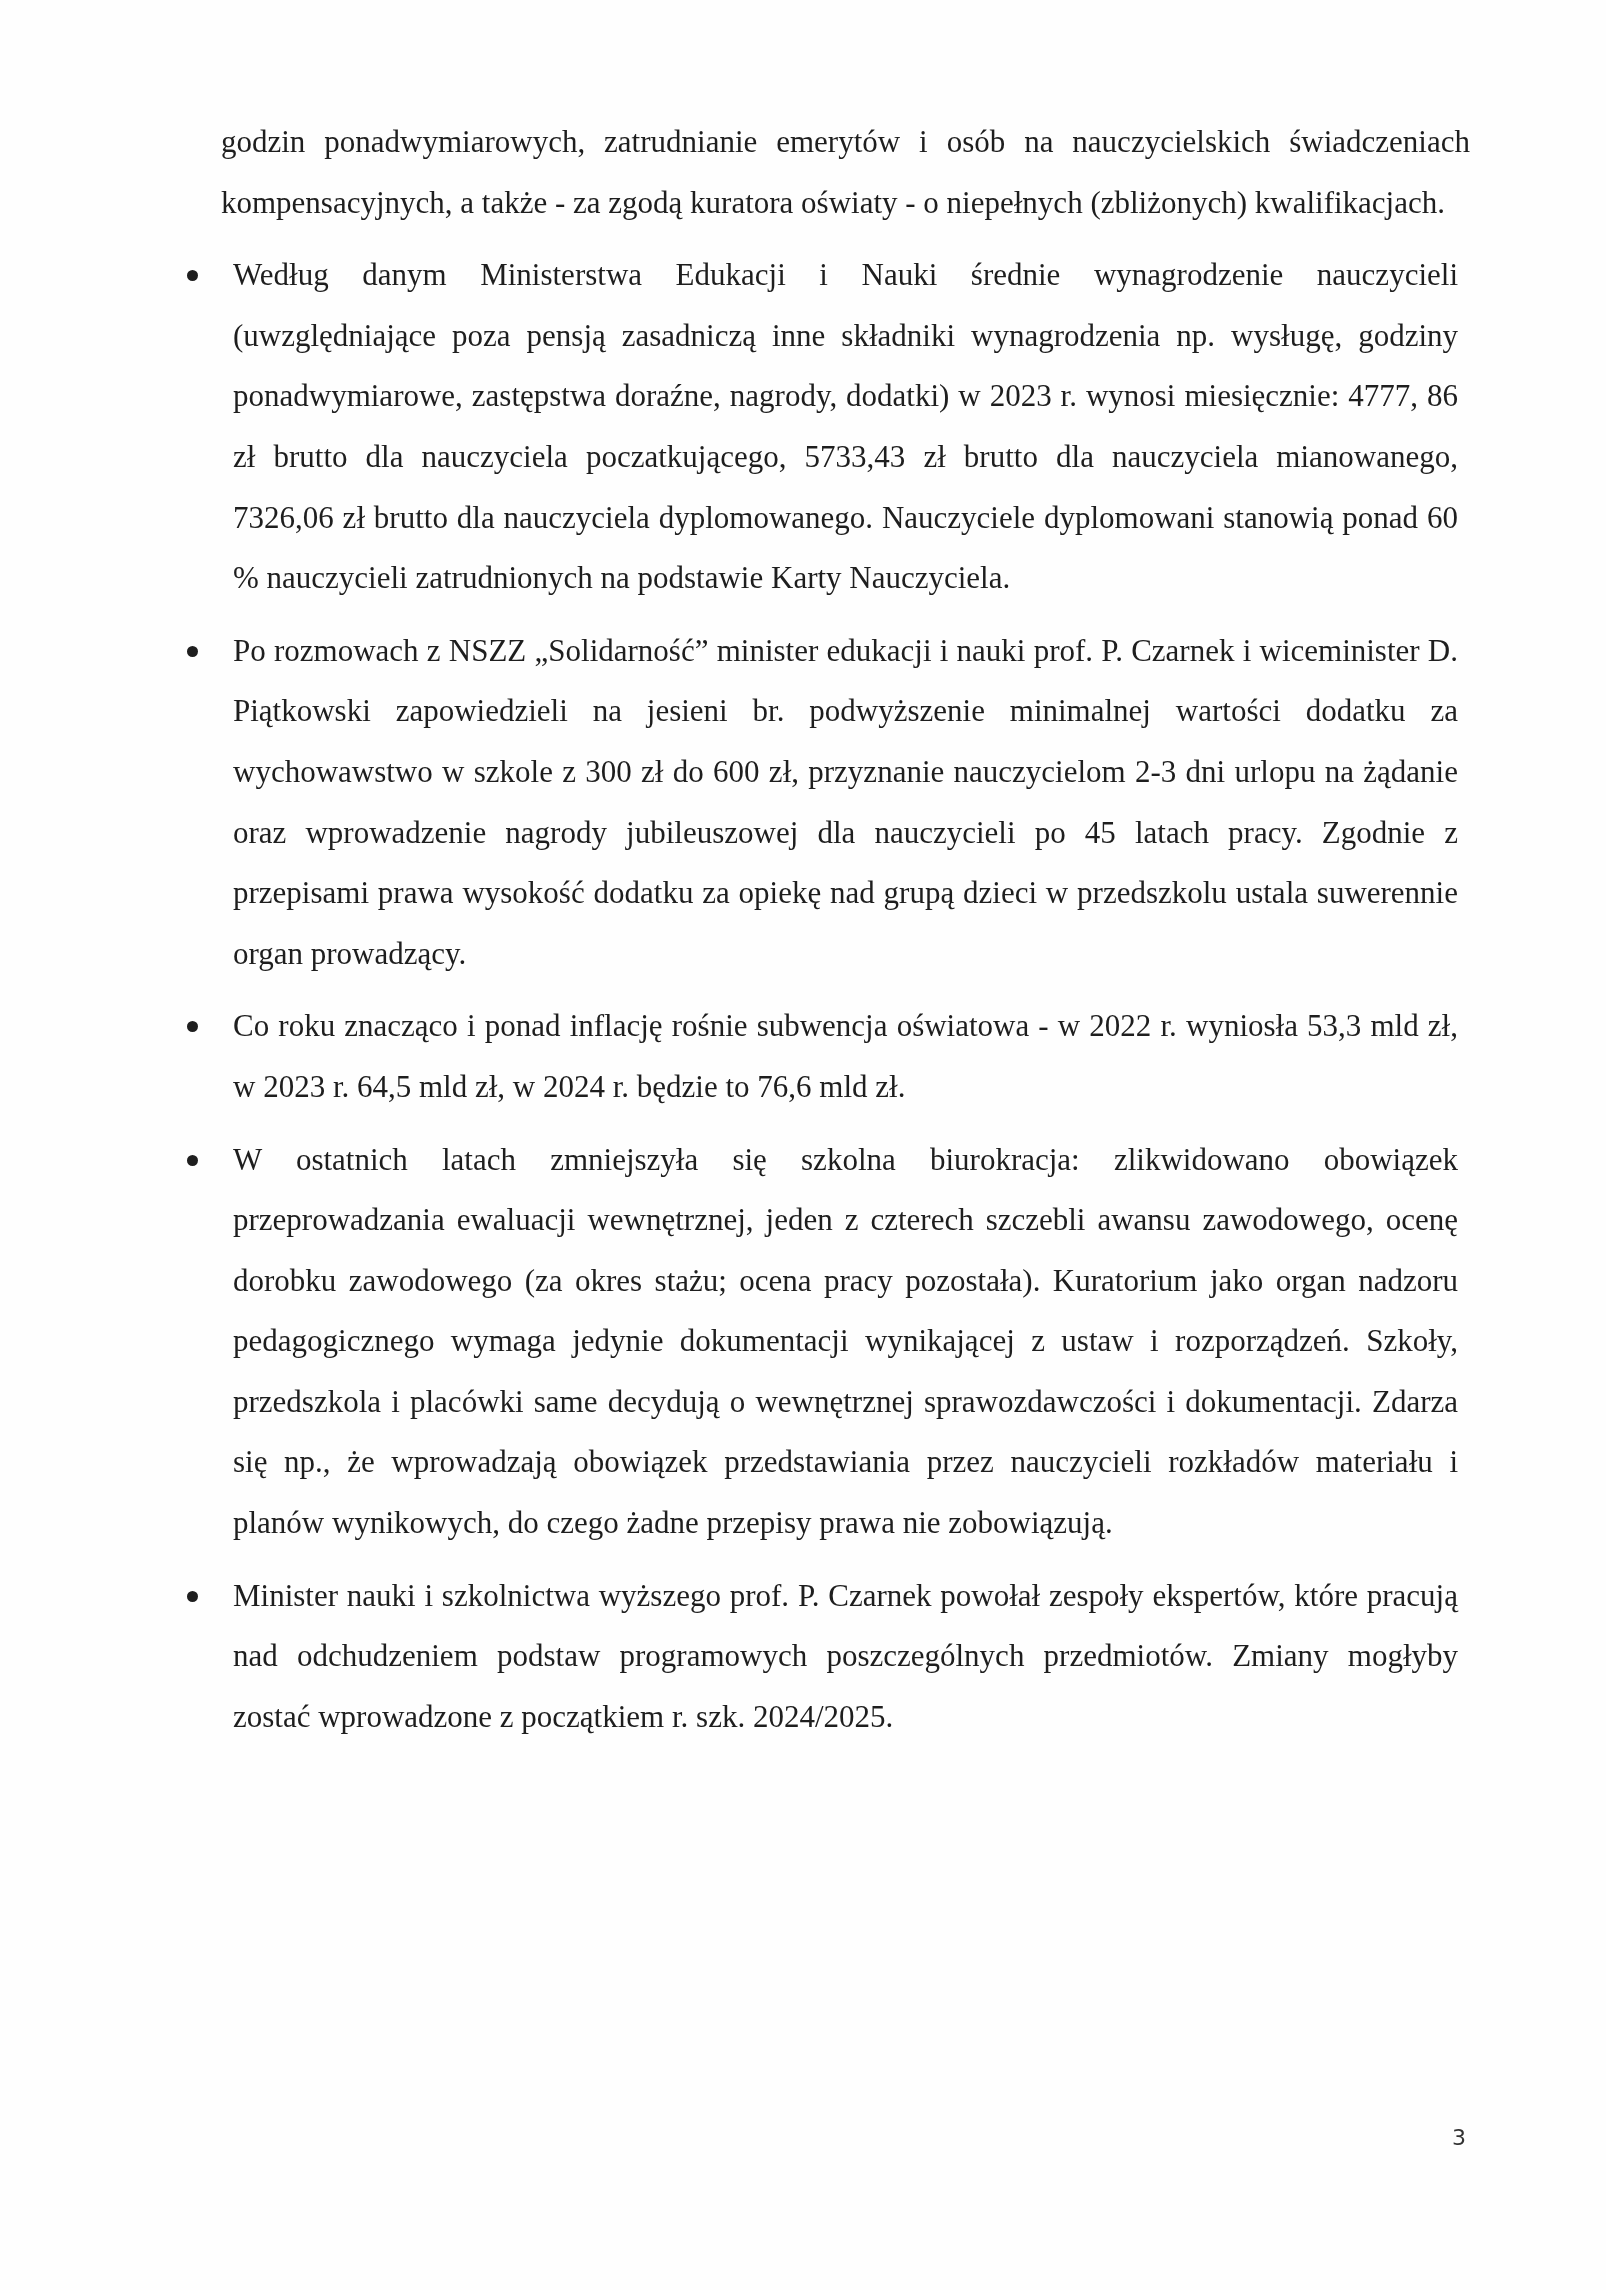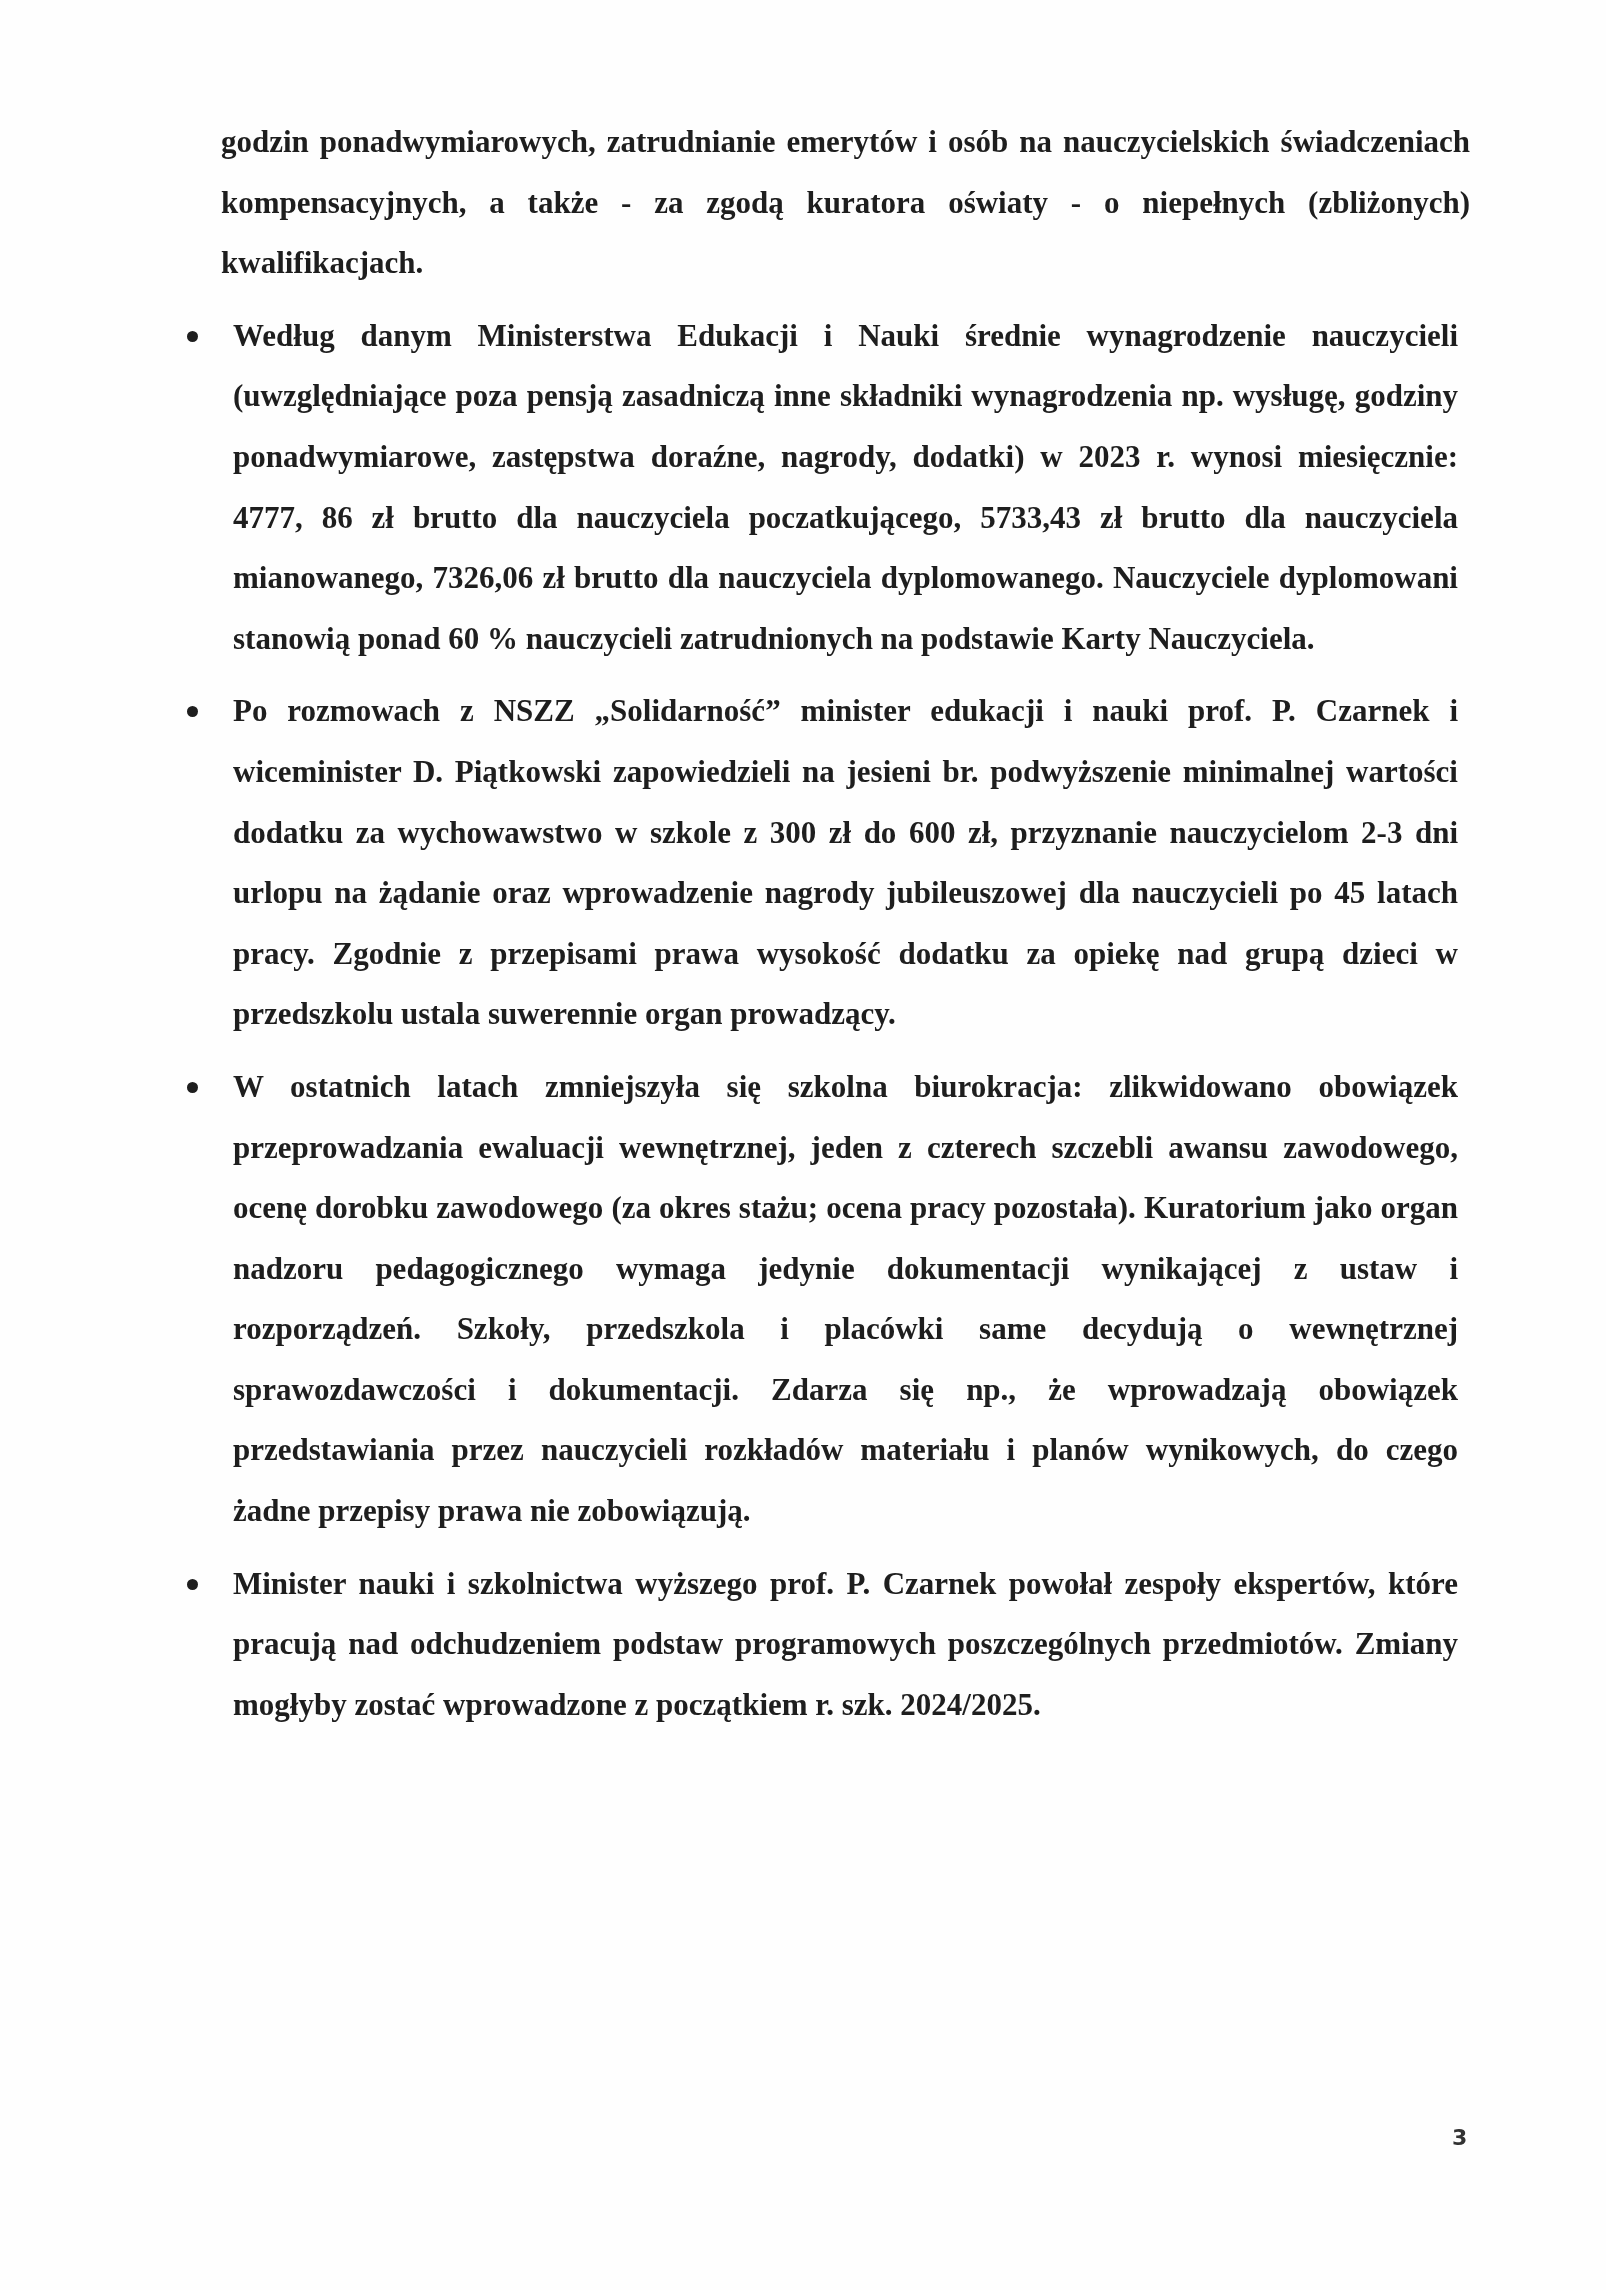--- a/index.html
+++ b/index.html
@@ -14,21 +14,20 @@
       overflow: hidden;
       font-family: "Liberation Serif", "DejaVu Serif", serif;
       color: #1e1e1e;
     }
     .page {
       position: absolute;
       left: 0; top: 0;
       width: 1606px;
       height: 2290px;
       background: #fefefe;
-      font-weight: bold;
     }
     .content {
       position: absolute;
       left: 221px;
       top: 112px;
       width: 1249px;
       font-size: 31px;
       line-height: 60.6px;
       text-align: justify;
       text-justify: inter-word;
@@ -79,20 +78,24 @@
       <li class="list-item">
         <span class="bullet"></span>
         <span class="item-text">Według danym Ministerstwa Edukacji i Nauki średnie wynagrodzenie nauczycieli (uwzględniające poza pensją zasadniczą inne składniki wynagrodzenia np. wysługę, godziny ponadwymiarowe, zastępstwa doraźne, nagrody, dodatki) w 2023 r. wynosi miesięcznie: 4777, 86 zł brutto dla nauczyciela poczatkującego, 5733,43 zł brutto dla nauczyciela mianowanego, 7326,06 zł brutto dla nauczyciela dyplomowanego. Nauczyciele dyplomowani stanowią ponad 60 % nauczycieli zatrudnionych na podstawie Karty Nauczyciela.</span>
       </li>
       <li class="list-item">
         <span class="bullet"></span>
         <span class="item-text">Po rozmowach z NSZZ „Solidarność” minister edukacji i nauki prof. P. Czarnek i wiceminister D. Piątkowski zapowiedzieli na jesieni br. podwyższenie minimalnej wartości dodatku za wychowawstwo w szkole z 300 zł do 600 zł, przyznanie nauczycielom 2-3 dni urlopu na żądanie oraz wprowadzenie nagrody jubileuszowej dla nauczycieli po 45 latach pracy. Zgodnie z przepisami prawa wysokość dodatku za opiekę nad grupą dzieci w przedszkolu ustala suwerennie organ prowadzący.</span>
       </li>
       <li class="list-item">
         <span class="bullet"></span>
+        <span class="item-text">Co roku znacząco i ponad inflację rośnie subwencja oświatowa - w 2022 r. wyniosła 53,3 mld zł, w 2023 r. 64,5 mld zł, w 2024 r. będzie to 76,6 mld zł.</span>
+      </li>
+      <li class="list-item">
+        <span class="bullet"></span>
         <span class="item-text">W ostatnich latach zmniejszyła się szkolna biurokracja: zlikwidowano obowiązek przeprowadzania ewaluacji wewnętrznej, jeden z czterech szczebli awansu zawodowego, ocenę  dorobku zawodowego (za okres stażu; ocena pracy pozostała). Kuratorium jako organ nadzoru pedagogicznego wymaga jedynie dokumentacji wynikającej z ustaw i rozporządzeń. Szkoły, przedszkola i placówki same decydują o wewnętrznej sprawozdawczości i dokumentacji. Zdarza się np., że wprowadzają obowiązek przedstawiania przez nauczycieli rozkładów materiału i planów wynikowych, do czego żadne przepisy prawa nie zobowiązują.</span>
       </li>
       <li class="list-item">
         <span class="bullet"></span>
         <span class="item-text">Minister nauki i szkolnictwa wyższego prof. P. Czarnek powołał zespoły ekspertów, które pracują nad odchudzeniem podstaw programowych poszczególnych przedmiotów. Zmiany mogłyby zostać wprowadzone z początkiem r. szk. 2024/2025.</span>
       </li>
     </ul>
   </div>
 
   <div class="page-number">3</div>

